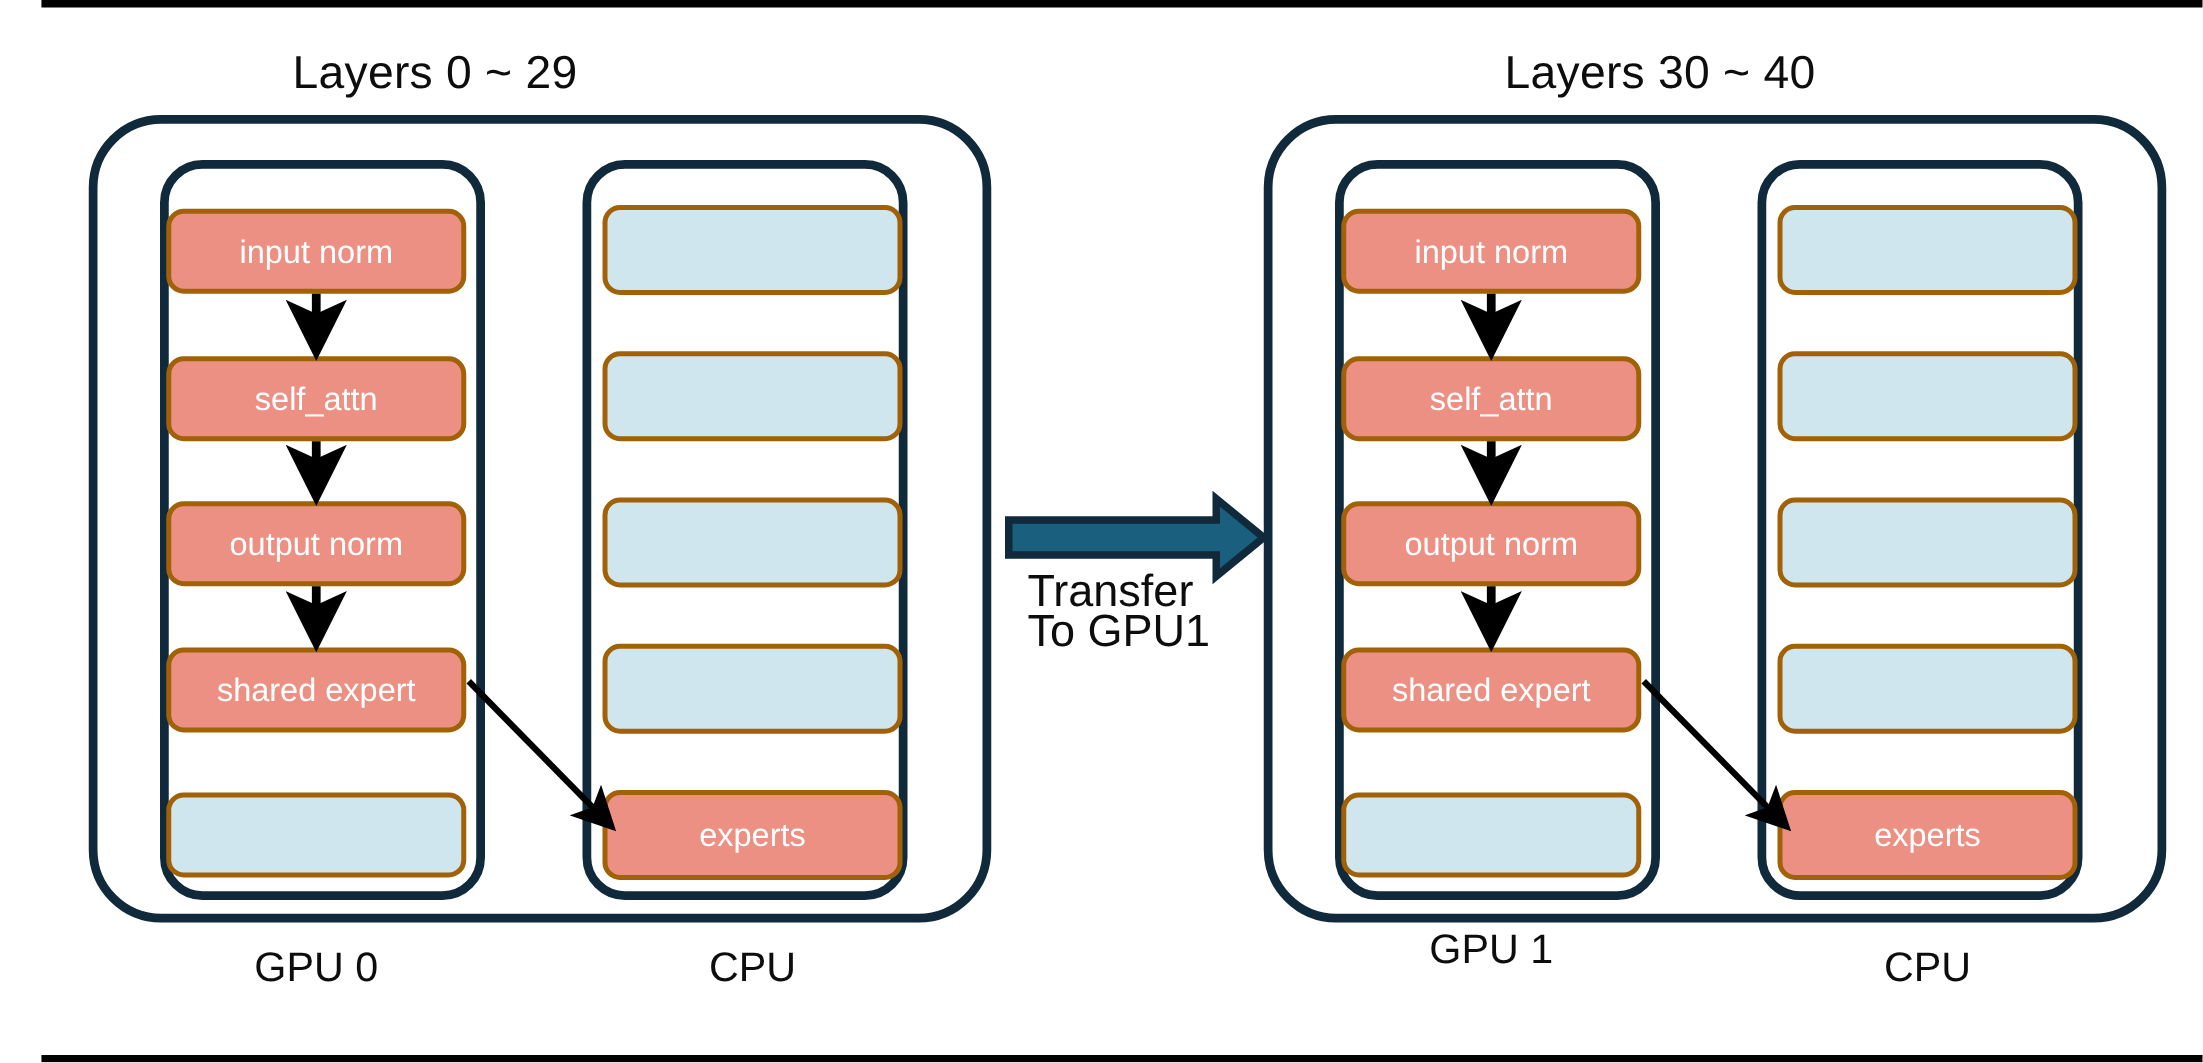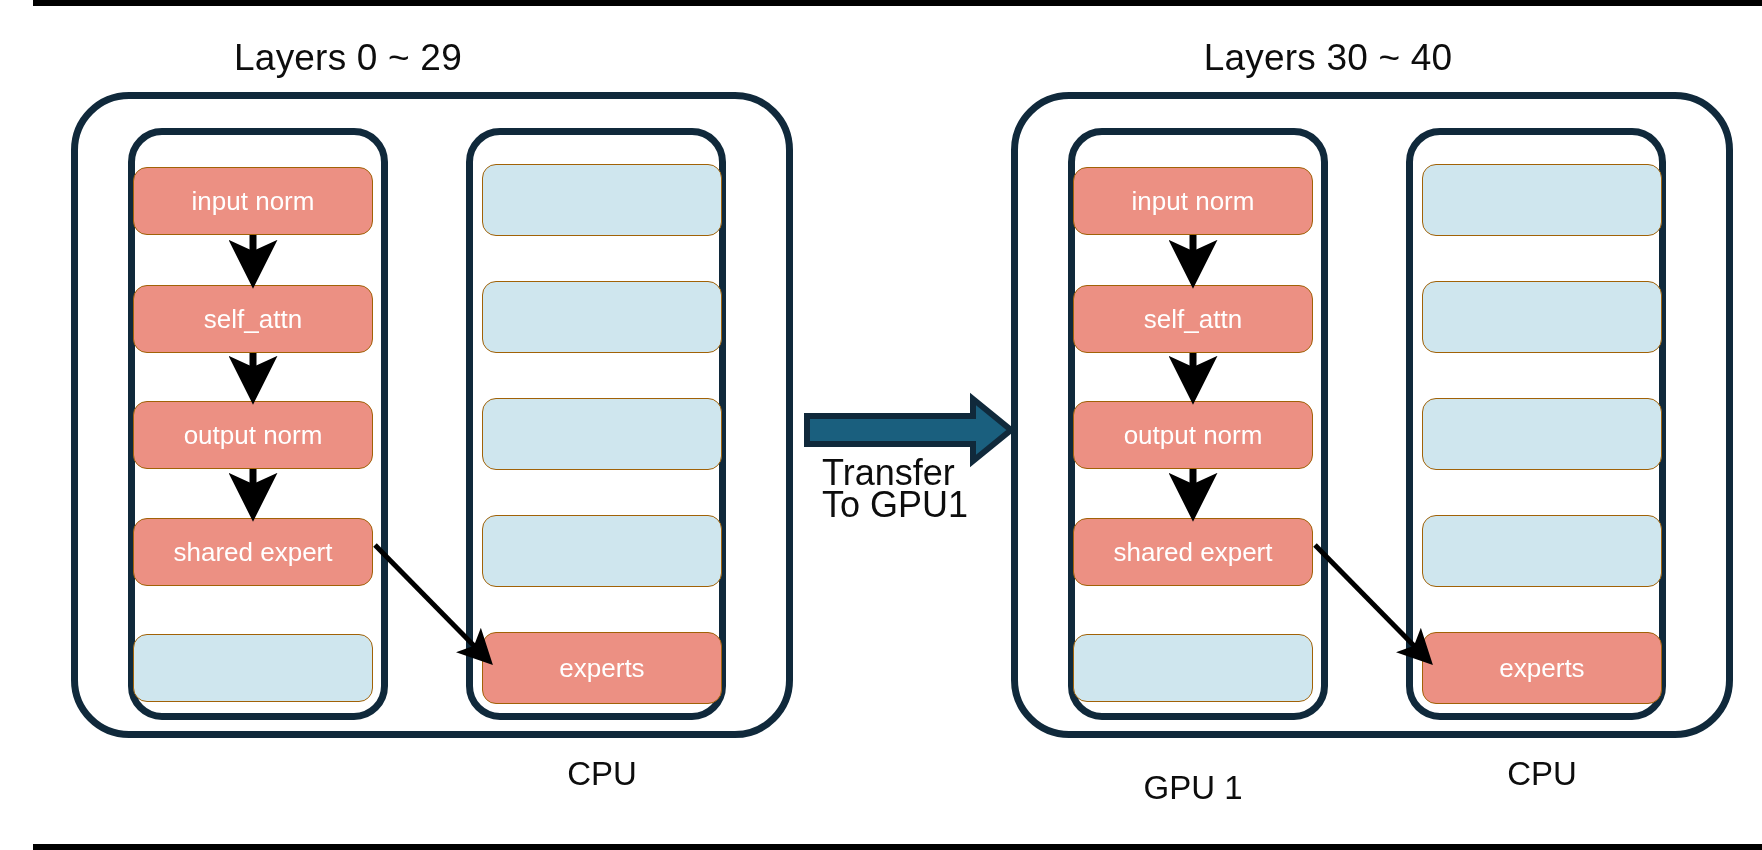--- a/index.html
+++ b/index.html
@@ -59,21 +59,21 @@
     box-sizing: border-box;
     border: 7px solid #10293b;
     border-radius: 34px;
     background: #ffffff;
   }
 
   
   .unit {
     position: absolute;
     box-sizing: border-box;
-    border: 1px solid #a16207;
+    border: 4px solid #a16207;
     border-radius: 14px;
     display: flex;
     align-items: center;
     justify-content: center;
     font-size: 26px;
     color: #ffffff;
     white-space: nowrap;
     font-family: "Liberation Sans", sans-serif;
   }
   .unit.active { background: #ec9083; }
@@ -123,20 +123,21 @@
   <div class="panel" style="left:38px; top:92px; width:722px; height:646px;"></div>
 
   <div class="column" style="left:95px; top:128px; width:260px; height:592px;"></div>
 
   <div class="unit active" style="left:100px; top:167px; width:240px; height:68px;">input norm</div>
   <div class="unit active" style="left:100px; top:285px; width:240px; height:68px;">self_attn</div>
   <div class="unit active" style="left:100px; top:401px; width:240px; height:68px;">output norm</div>
   <div class="unit active" style="left:100px; top:518px; width:240px; height:68px;">shared expert</div>
   <div class="unit idle" style="left:100px; top:634px; width:240px; height:68px;"></div>
 
+  <div class="col-label" style="left:100px; top:755px; width:240px;">GPU 0</div>
 
   <div class="column" style="left:433px; top:128px; width:260px; height:592px;"></div>
 
   <div class="unit idle" style="left:449px; top:164px; width:240px; height:72px;"></div>
   <div class="unit idle" style="left:449px; top:281px; width:240px; height:72px;"></div>
   <div class="unit idle" style="left:449px; top:398px; width:240px; height:72px;"></div>
   <div class="unit idle" style="left:449px; top:515px; width:240px; height:72px;"></div>
   <div class="unit active" style="left:449px; top:632px; width:240px; height:72px;">experts</div>
 
   <div class="col-label" style="left:449px; top:755px; width:240px;">CPU</div>
@@ -146,21 +147,21 @@
   <div class="panel" style="left:978px; top:92px; width:722px; height:646px;"></div>
 
   <div class="column" style="left:1035px; top:128px; width:260px; height:592px;"></div>
 
   <div class="unit active" style="left:1040px; top:167px; width:240px; height:68px;">input norm</div>
   <div class="unit active" style="left:1040px; top:285px; width:240px; height:68px;">self_attn</div>
   <div class="unit active" style="left:1040px; top:401px; width:240px; height:68px;">output norm</div>
   <div class="unit active" style="left:1040px; top:518px; width:240px; height:68px;">shared expert</div>
   <div class="unit idle" style="left:1040px; top:634px; width:240px; height:68px;"></div>
 
-  <div class="col-label" style="left:1040px; top:769px; width:240px;">GPU 1</div>
+  <div class="col-label" style="left:1040px; top:740px; width:240px;">GPU 1</div>
 
   <div class="column" style="left:1373px; top:128px; width:260px; height:592px;"></div>
 
   <div class="unit idle" style="left:1389px; top:164px; width:240px; height:72px;"></div>
   <div class="unit idle" style="left:1389px; top:281px; width:240px; height:72px;"></div>
   <div class="unit idle" style="left:1389px; top:398px; width:240px; height:72px;"></div>
   <div class="unit idle" style="left:1389px; top:515px; width:240px; height:72px;"></div>
   <div class="unit active" style="left:1389px; top:632px; width:240px; height:72px;">experts</div>
 
   <div class="col-label" style="left:1389px; top:755px; width:240px;">CPU</div>

